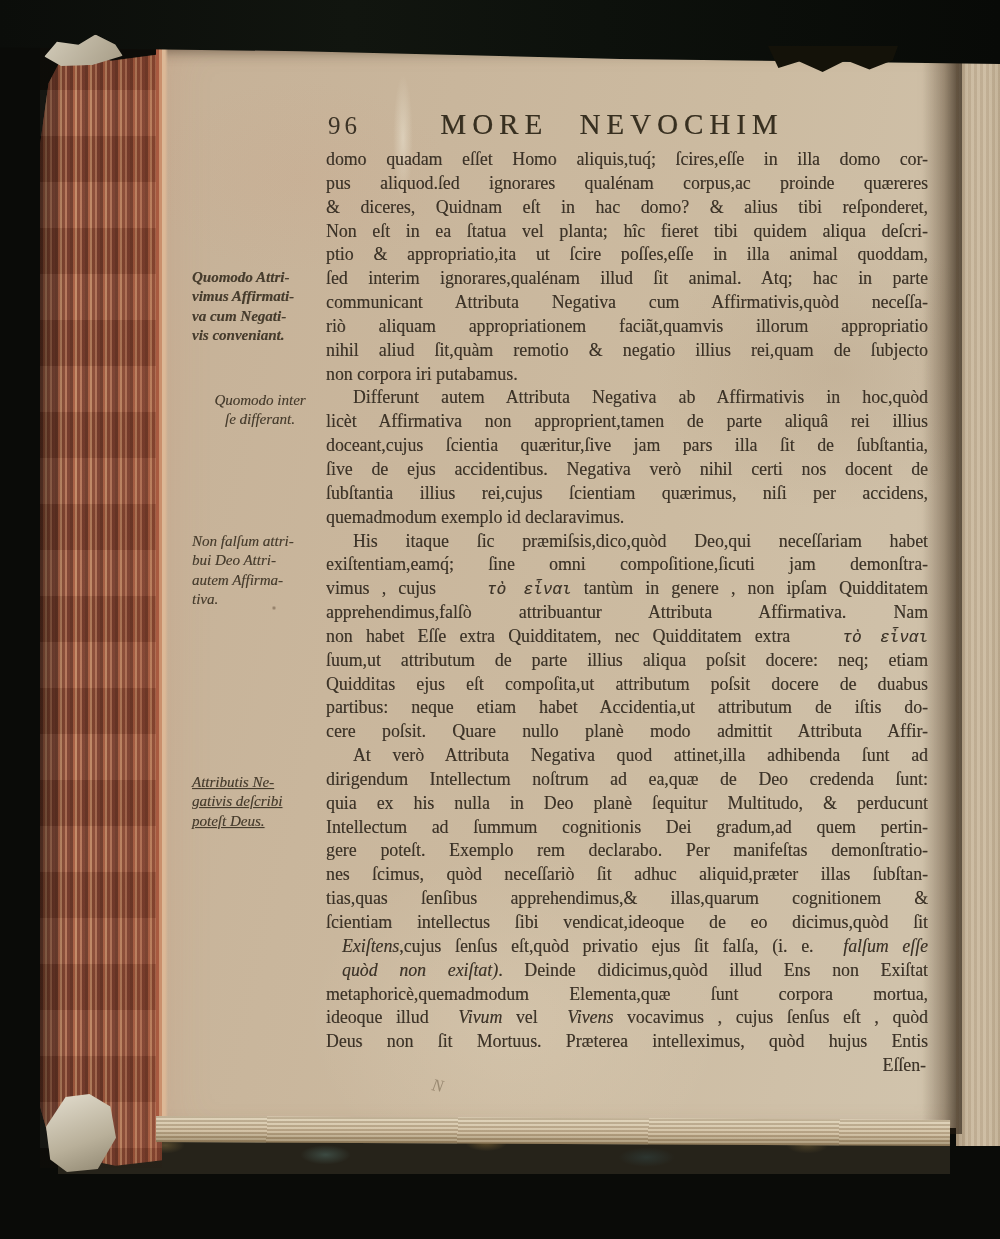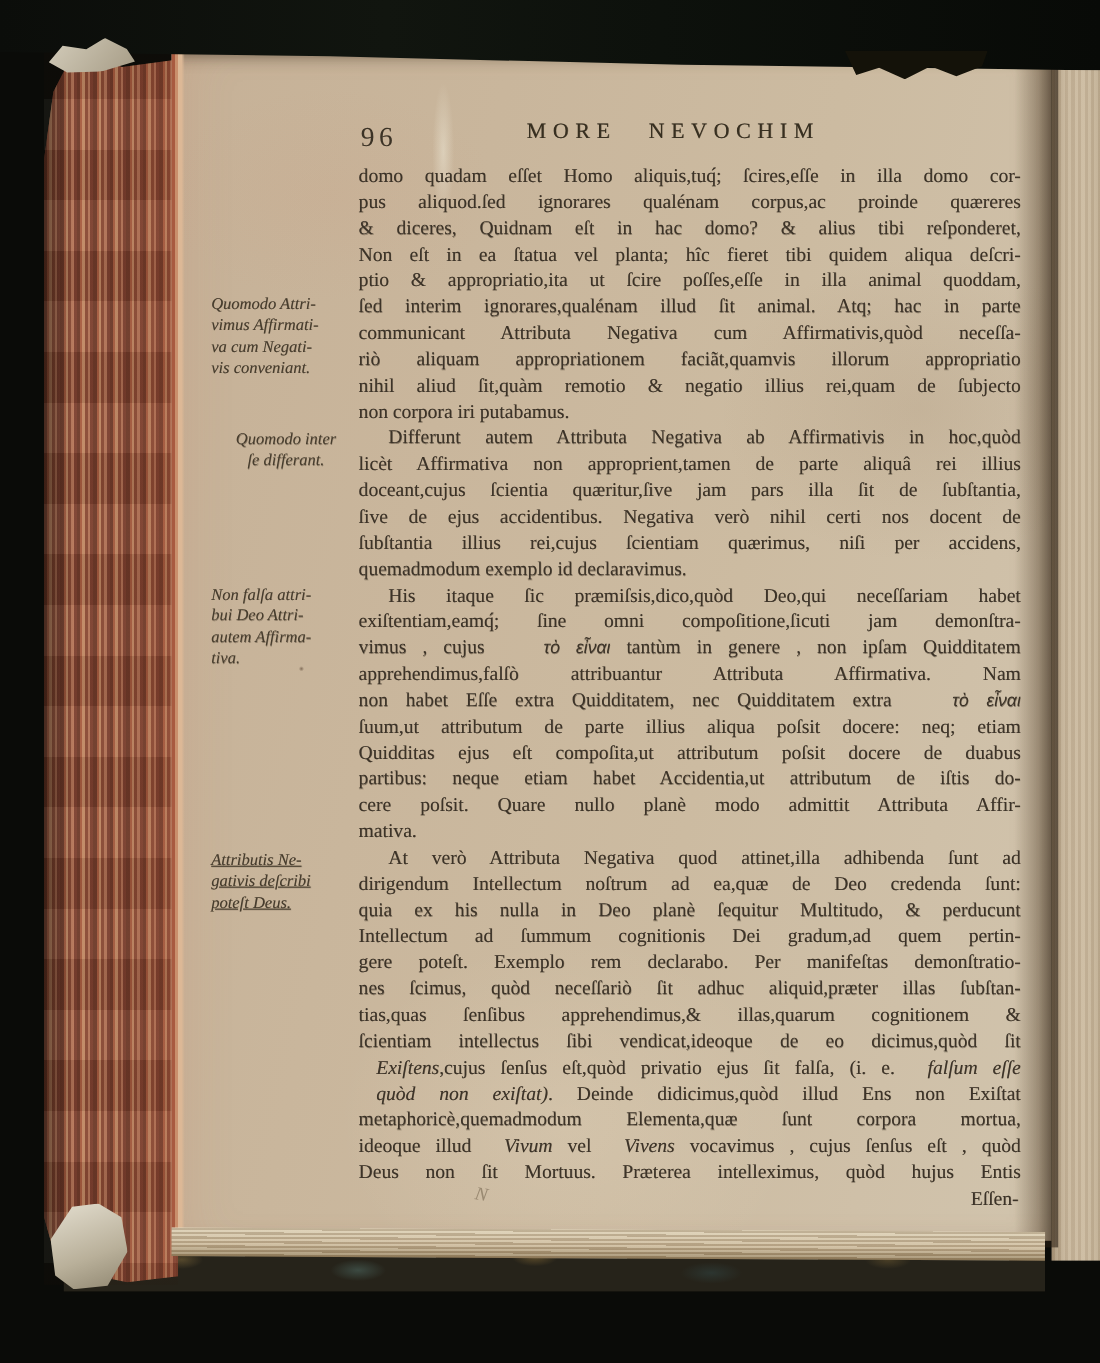--- a/index.html
+++ b/index.html
@@ -122,43 +122,43 @@
   }
 
   
   .header { position: absolute; left: 170px; top: 60px; width: 602px; height: 36px; color: #382f22; }
   .pageno {
     position: absolute; left: 2px; top: 4px;
     font-size: 25px; letter-spacing: 4px; color: #3c3326;
   }
   .title {
     text-align: center; padding-left: 10px; padding-right: 40px;
-    font-size: 20px; letter-spacing: 6px; word-spacing: 18px;
+    font-size: 29px; letter-spacing: 6px; word-spacing: 18px;
     color: #372f20; text-shadow: 0.4px 0.4px 0.6px rgba(46,36,22,.5);
   }
 
   .textblock {
     position: absolute; left: 170px; top: 100px; width: 602px;
     font-size: 17.8px; line-height: 23.85px; color: #3c3328;
     text-shadow: 0.3px 0.3px 0.5px rgba(56,44,30,.45);
   }
   .bline { height: 23.85px; overflow: hidden; text-align: justify; }
   .bline:not(.noj)::after { content: ""; display: inline-block; width: 100%; height: 0; }
   .ind { padding-left: 27px; }
   .it { font-style: italic; margin-left: 16px; }
-  .gk { font-family: Liberation Sans, sans-serif; font-style: italic; font-size: 0.9em; margin-left: 39px; }
+  .gk { font-family: Liberation Mono, monospace; font-style: italic; font-size: 0.9em; margin-left: 39px; }
   .cw { height: 23.85px; text-align: right; padding-right: 2px; }
 
   .notes { position: absolute; left: 0; top: 0; width: 100%; height: 100%; pointer-events: none; }
   .note {
     position: absolute; left: 36px; width: 136px;
     font-style: italic; font-size: 15px; line-height: 19.3px;
     color: #463c2d; text-shadow: 0.3px 0.3px 0.4px rgba(60,48,32,.4);
   }
-  .note:nth-of-type(1) { top: 220px; }
+  .note:nth-of-type(1) { top: 220px; font-weight: bold; }
   .note:nth-of-type(2) { top: 343px; text-align: center; }
   .note:nth-of-type(3) { top: 484px; }
   .note:nth-of-type(4) { top: 725px; text-decoration: underline; }
 
   .showthrough {
     position: absolute; left: 276px; top: 1028px;
     font-size: 17px; font-style: italic;
     color: rgba(92,76,54,.45); transform: rotate(10deg);
   }
 </style>
@@ -186,21 +186,21 @@
           <div>Quomodo Attri-</div>
           <div>vimus Affirmati-</div>
           <div>va cum Negati-</div>
           <div>vis conveniant.</div>
         </div>
         <div class="note">
           <div>Quomodo inter</div>
           <div>ſe differant.</div>
         </div>
         <div class="note">
-          <div>Non falſa attri-</div>
+          <div>Non falſum attri-</div>
           <div>bui Deo Attri-</div>
           <div>autem Affirma-</div>
           <div>tiva.</div>
         </div>
         <div class="note">
           <div>Attributis Ne-</div>
           <div>gativis deſcribi</div>
           <div>poteſt Deus.</div>
         </div>
       </div>
@@ -224,21 +224,20 @@
         <div class="bline noj"><span>quemadmodum exemplo id declaravimus.</span></div>
         <div class="bline ind"><span>His itaque ſic præmiſsis,dico,quòd Deo,qui neceſſariam habet</span></div>
         <div class="bline"><span>exiſtentiam,eamq́; ſine omni compoſitione,ſicuti jam demonſtra-</span></div>
         <div class="bline"><span>vimus , cujus </span><span class="gk">τὸ εἶναι</span><span> tantùm in genere , non ipſam Quidditatem</span></div>
         <div class="bline"><span>apprehendimus,falſò attribuantur Attributa Affirmativa.  Nam</span></div>
         <div class="bline"><span>non habet Eſſe extra Quidditatem, nec Quidditatem extra </span><span class="gk">τὸ εἶναι</span></div>
         <div class="bline"><span>ſuum,ut attributum de parte illius aliqua poſsit docere: neq; etiam</span></div>
         <div class="bline"><span>Quidditas ejus eſt compoſita,ut attributum poſsit docere de duabus</span></div>
         <div class="bline"><span>partibus: neque etiam habet Accidentia,ut attributum de iſtis do-</span></div>
         <div class="bline"><span>cere poſsit.  Quare nullo planè modo admittit Attributa Affir-</span></div>
-        <div class="bline noj"><span>mativa.</span></div>
         <div class="bline ind"><span>At verò Attributa Negativa quod attinet,illa adhibenda ſunt ad</span></div>
         <div class="bline"><span>dirigendum Intellectum noſtrum ad ea,quæ de Deo credenda ſunt:</span></div>
         <div class="bline"><span>quia ex his nulla in Deo planè ſequitur Multitudo, &amp; perducunt</span></div>
         <div class="bline"><span>Intellectum ad ſummum cognitionis Dei gradum,ad quem pertin-</span></div>
         <div class="bline"><span>gere poteſt. Exemplo rem declarabo. Per manifeſtas demonſtratio-</span></div>
         <div class="bline"><span>nes ſcimus, quòd neceſſariò ſit adhuc aliquid,præter illas ſubſtan-</span></div>
         <div class="bline"><span>tias,quas ſenſibus apprehendimus,&amp; illas,quarum cognitionem &amp;</span></div>
         <div class="bline"><span>ſcientiam intellectus ſibi vendicat,ideoque de eo dicimus,quòd ſit</span></div>
         <div class="bline"><span class="it">Exiſtens</span><span>,cujus ſenſus eſt,quòd privatio ejus ſit falſa, (i. e. </span><span class="it">falſum eſſe</span></div>
         <div class="bline"><span class="it">quòd non exiſtat)</span><span>.   Deinde didicimus,quòd illud Ens non Exiſtat</span></div>

